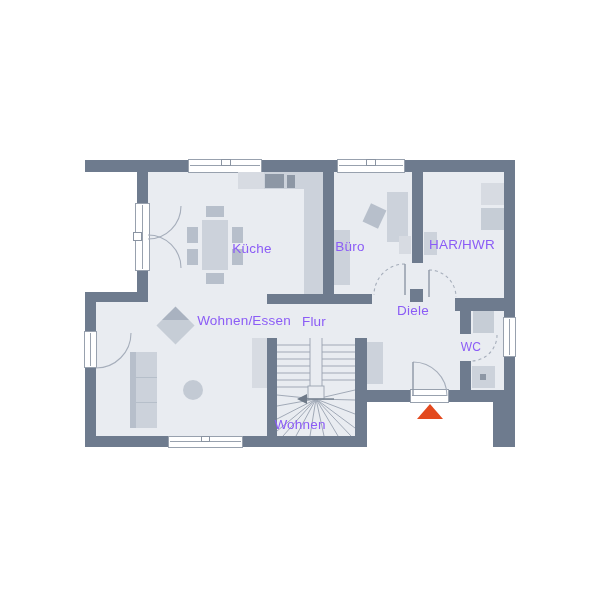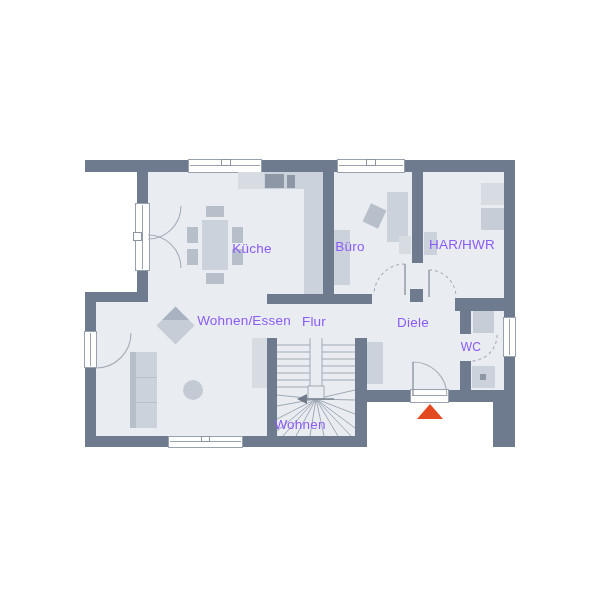--- a/index.html
+++ b/index.html
@@ -179,17 +179,17 @@
       <line x1="334" y1="399" x2="306" y2="399" stroke="#6f7a89" stroke-width="1.3"></line>
       <polygon points="297,399 307,394 307,404" fill="#6f7a89"></polygon>
     </g>
   </svg>
 
   <div class="label" style="left:252px;top:248px;">Küche</div>
   <div class="label" style="left:350px;top:246px;">Büro</div>
   <div class="label" style="left:462px;top:244px;">HAR/HWR</div>
   <div class="label" style="left:244px;top:320px;">Wohnen/Essen</div>
   <div class="label" style="left:314px;top:321px;text-align:center;">Flur</div>
-  <div class="label" style="left:413px;top:322px;">Diele</div>
+  <div class="label" style="left:413px;top:310px;">Diele</div>
   <div class="label small" style="left:471px;top:347px;">WC</div>
   <div class="label" style="left:300px;top:424px;">Wohnen</div>
 
 </div>
 
 </body></html>

